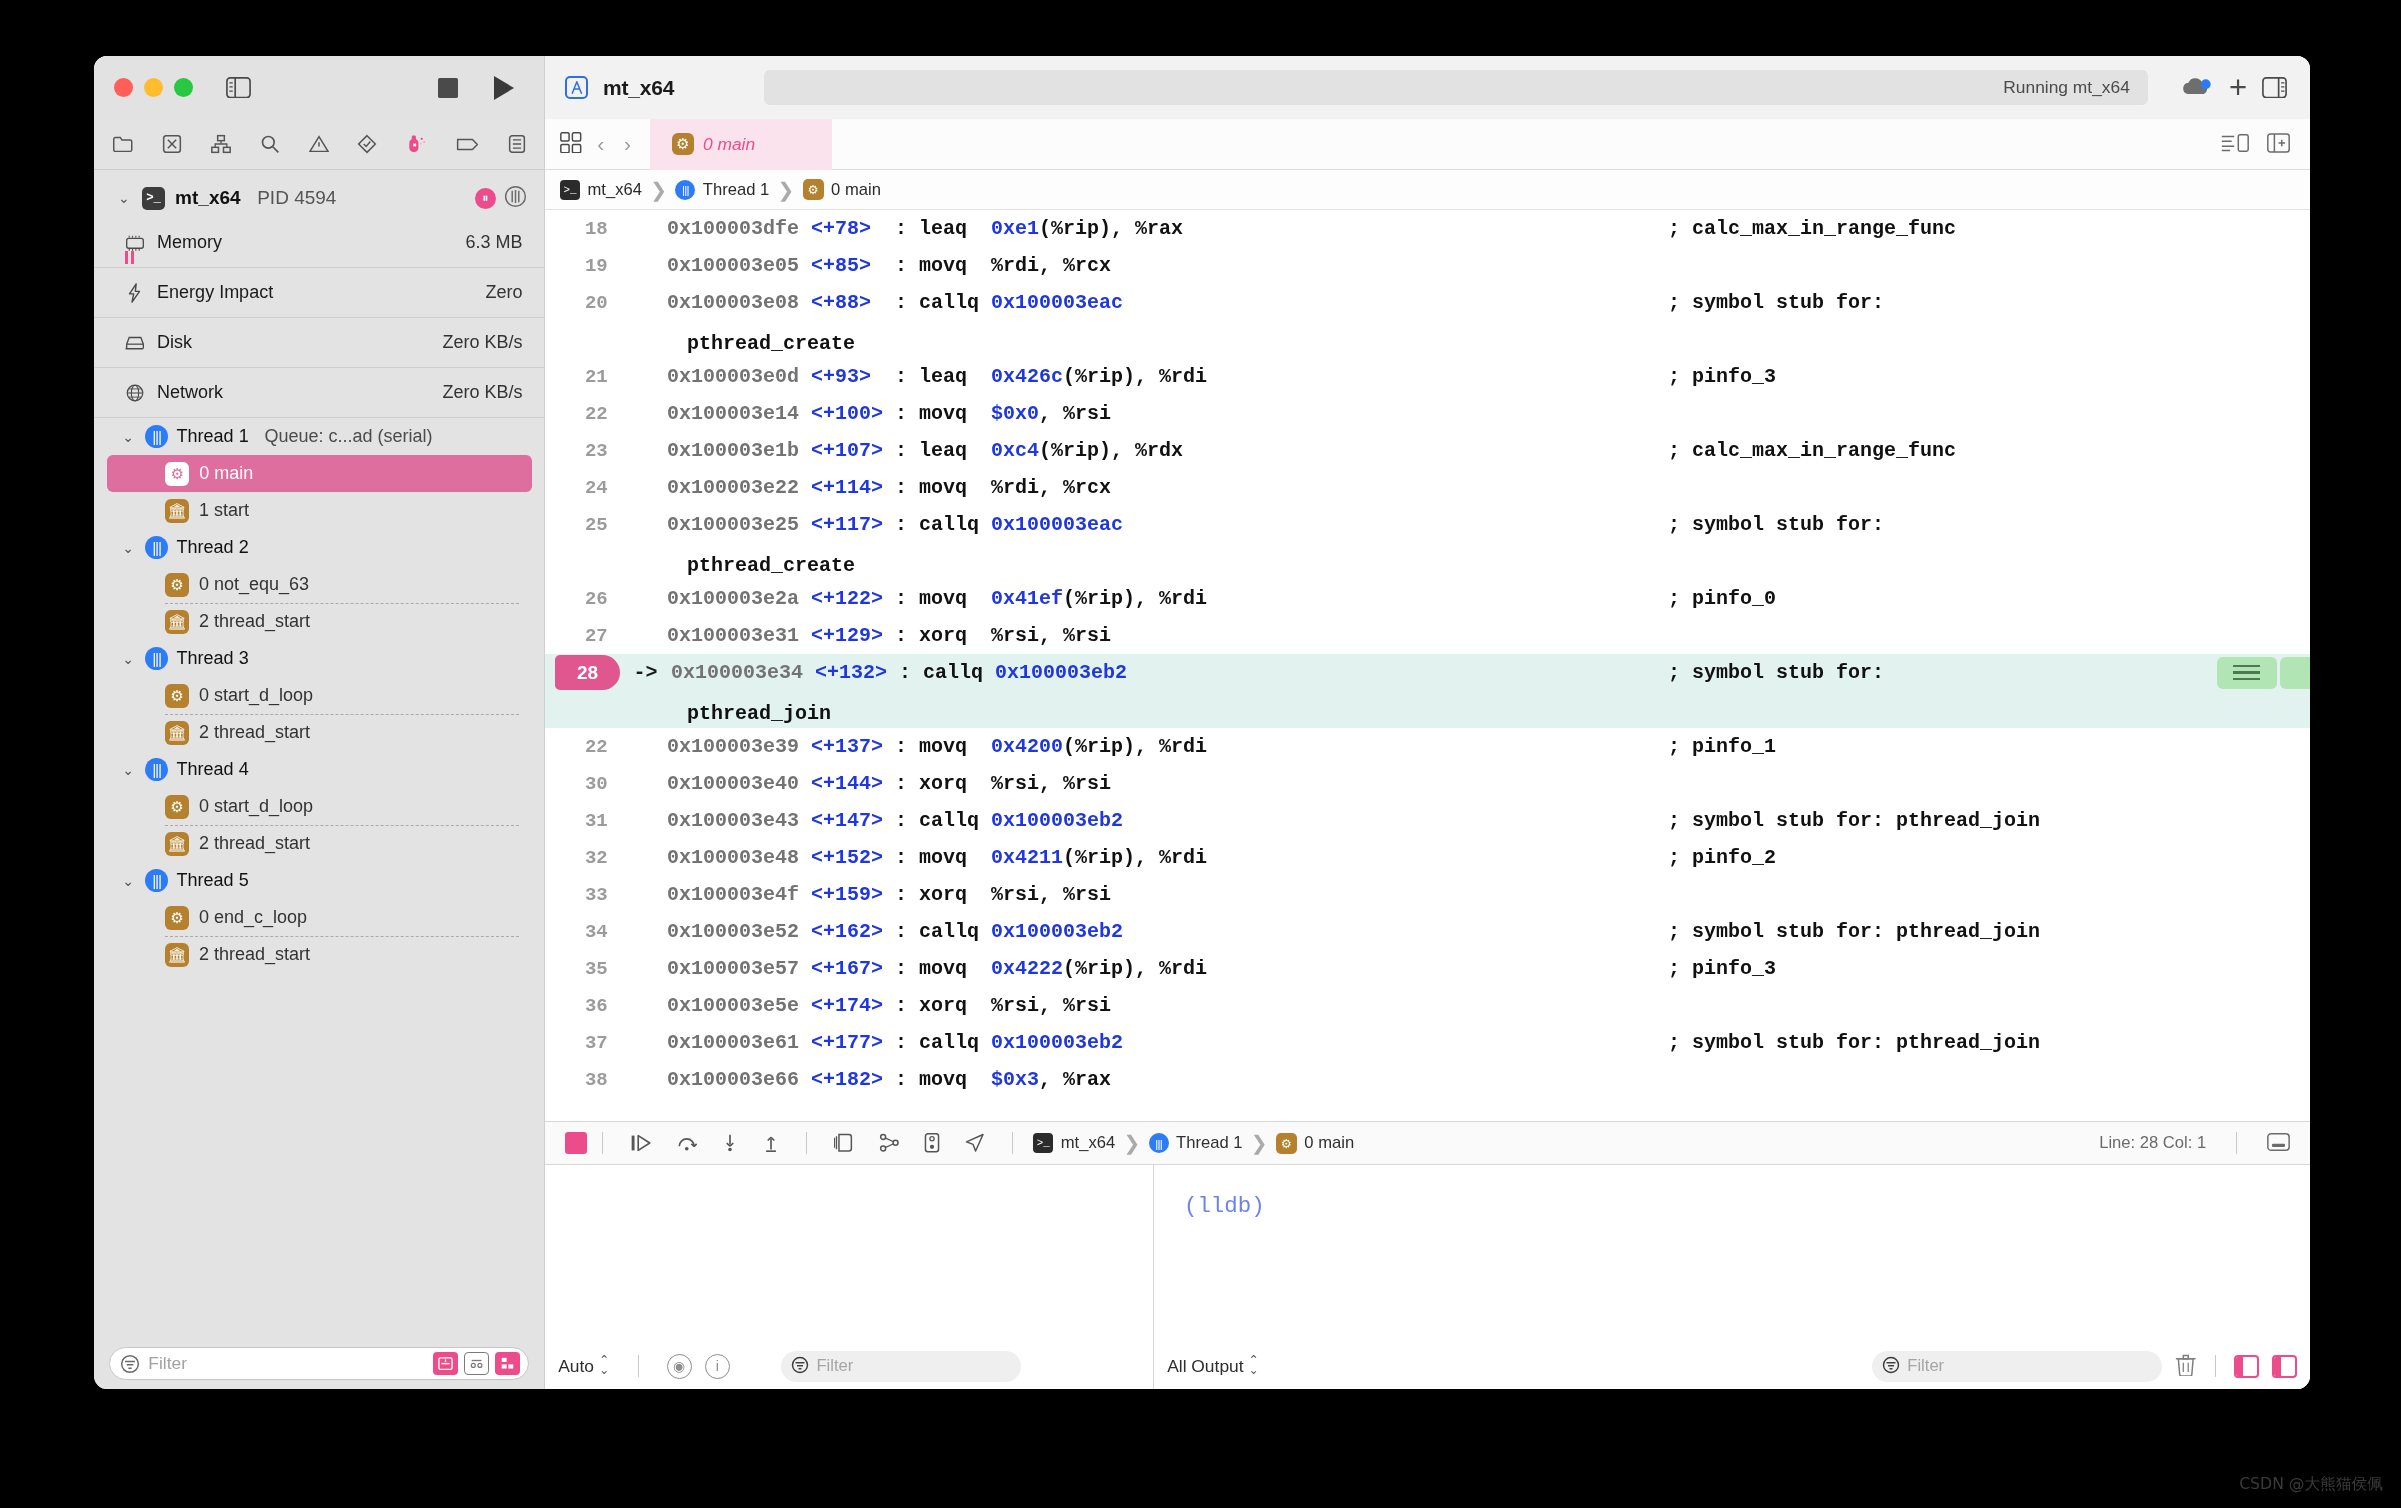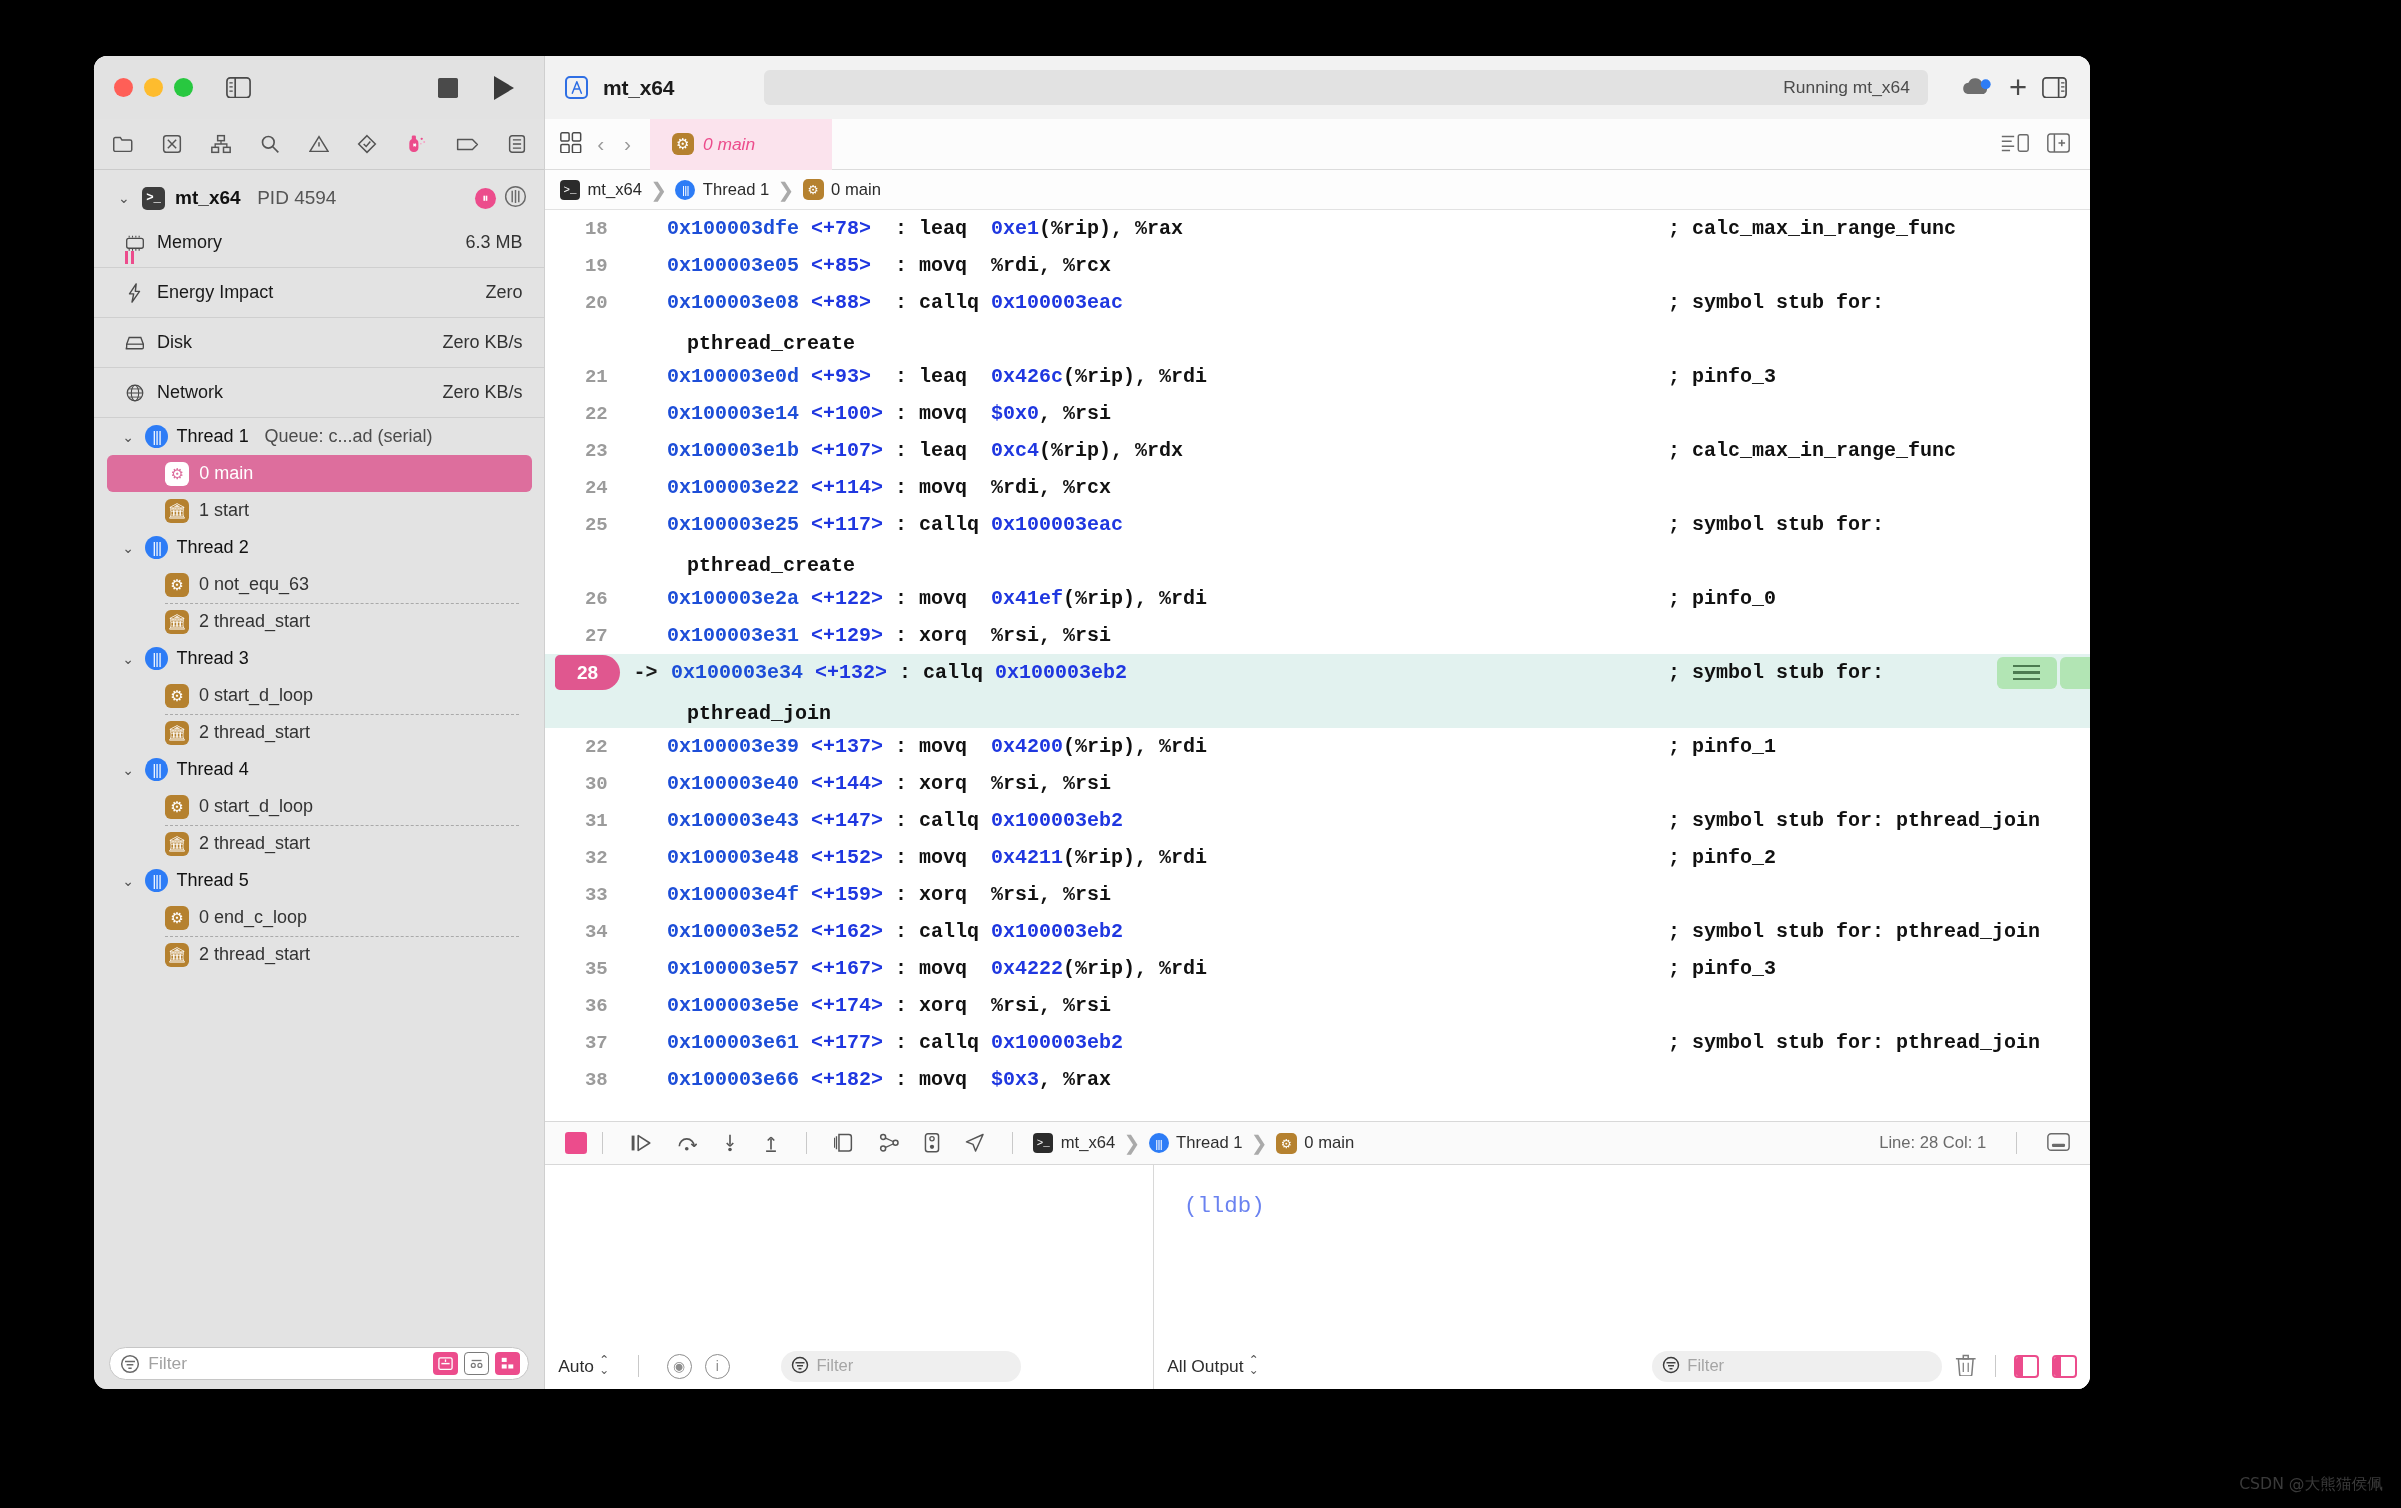--- a/index.html
+++ b/index.html
@@ -6,21 +6,21 @@
   html, body {
     width: 2401px; height: 1509px;
     background: #000;
     font-family: "Liberation Sans", sans-serif;
     overflow: hidden;
   }
 
   #app {
     position: absolute;
     left: 94px; top: 56px;
-    width: 1996px; height: 1333px;
+    width: 2216px; height: 1333px;
     background: #ffffff;
     border-radius: 13.2px;
     overflow: hidden;
     box-shadow: 0 10px 33px rgba(0,0,0,.5);
     display: flex;
     flex-direction: column;
   }
 
   
   .titlebar {
@@ -261,21 +261,21 @@
     font-size: 19px; padding-right: 8.3px; flex: none;
   }
   .dline.cur .ln-badge {
     width: 65px; margin-left: 10px; height: 35px;
     background: #e0578f; color: #fff;
     border-radius: 5px 18px 18px 5px;
     display: flex; align-items: center; justify-content: center;
     font-size: 19px; flex: none; font-family: "Liberation Sans", sans-serif;
   }
   .arrow { width: 51px; color: #1a1a1a; font-size: 20px; flex: none; text-align: center; }
-  .addr { color: #1d4ed8; flex: none; }
+  .addr { color: #737373; flex: none; }
   .off  { color: #1f37e0; flex: none; }
   .colon{ color: #111; flex: none; }
   .mnem { color: #111; flex: none; }
   .oper { color: #111; flex: none; }
   .oper .hex { color: #1f37e0; }
   .cmt  { color: #111; position: absolute; left: 1123px; }
   .contline { padding-left: 142px; color: #111; margin-top: 8px; }
 
   .green-badges {
     position: absolute; right: 0; top: 2.5px; height: 32px;

